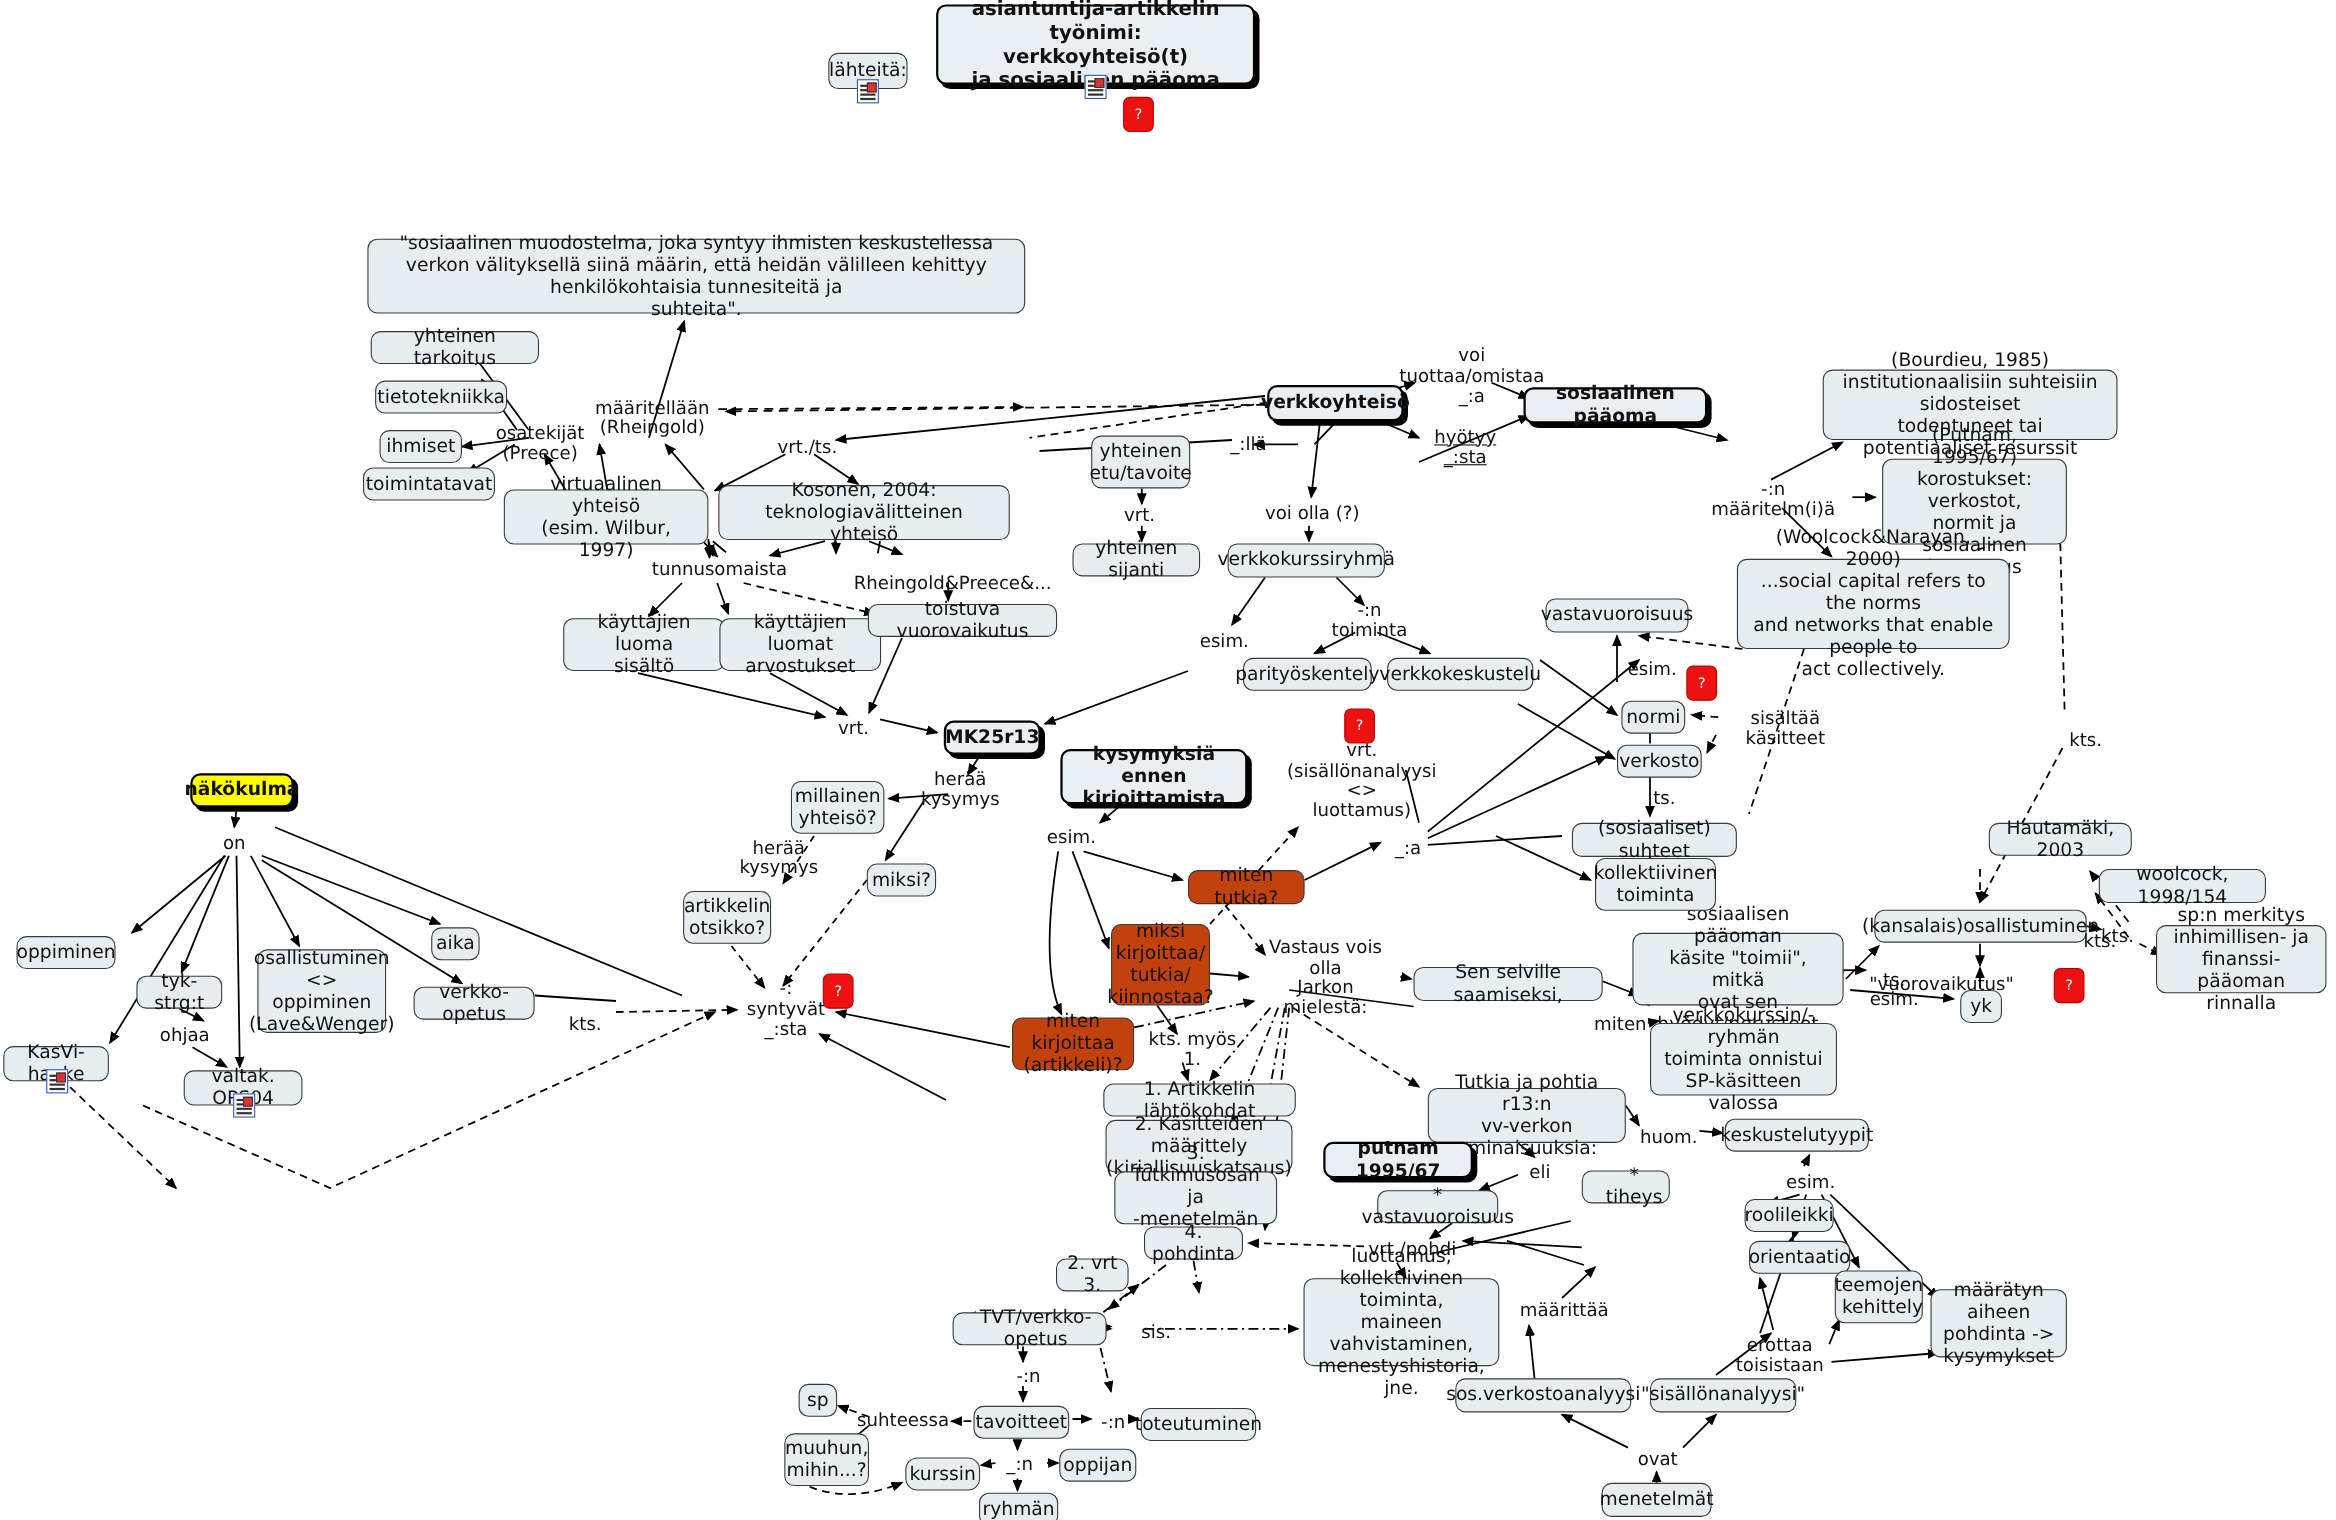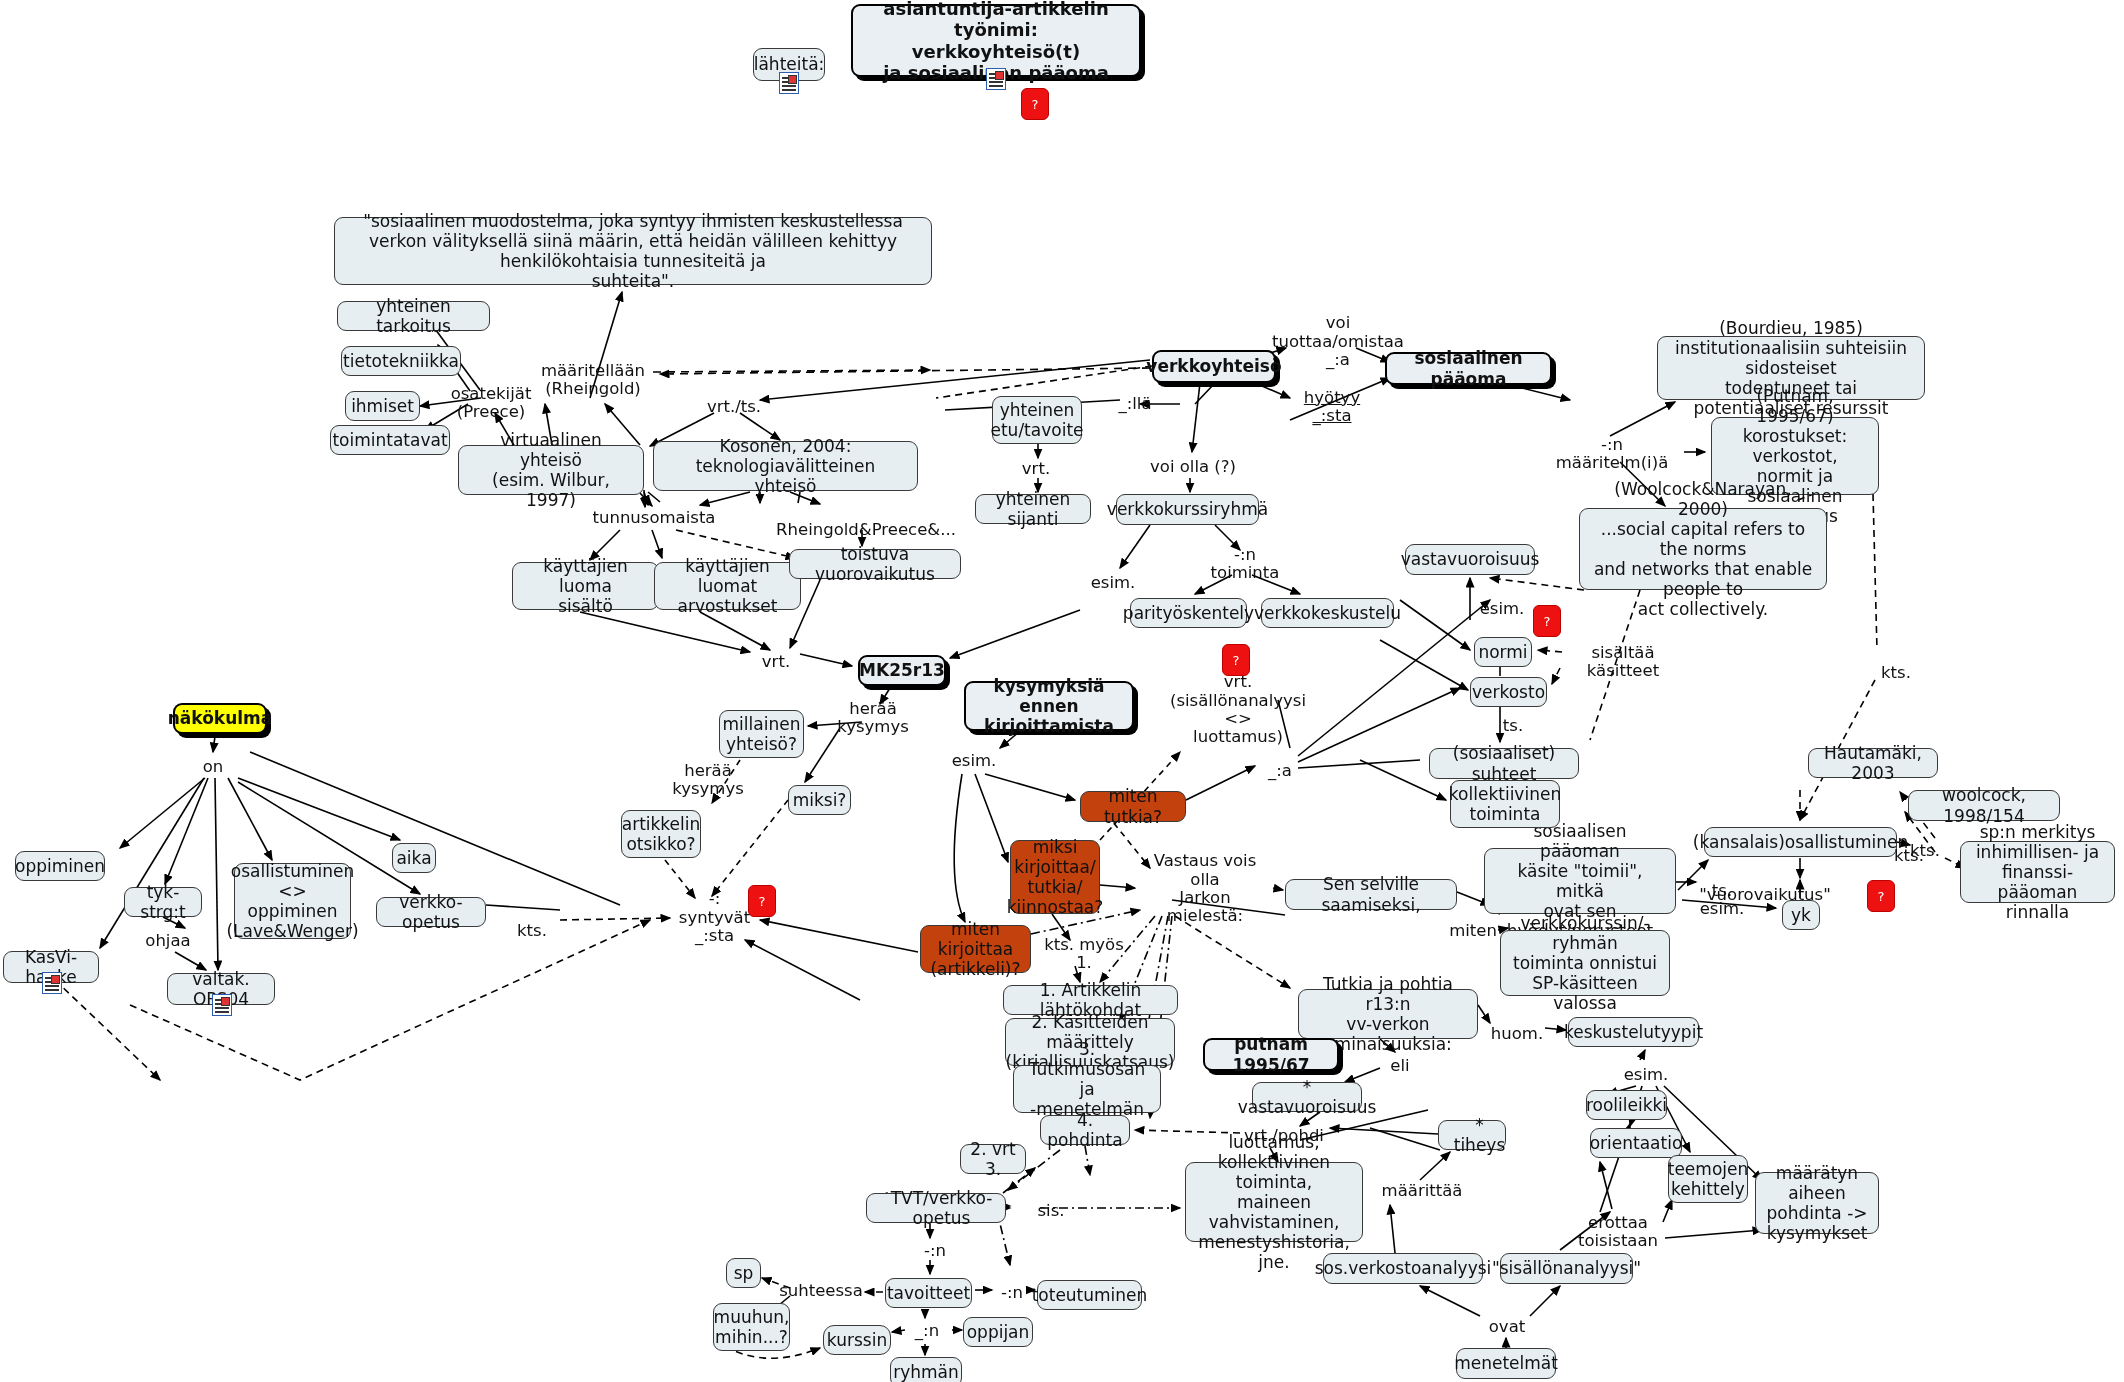--- a/index.html
+++ b/index.html
@@ -332,25 +332,25 @@
       <div class="node" style="left: 1484px; top: 848px; width: 192px; height: 66px;">sosiaalisen pääoman
 käsite "toimii", mitkä
 ovat sen hyödyt/perusteet</div>
       <div class="node" style="left: 1500px; top: 930px; width: 170px; height: 66px;">verkkokurssin/-ryhmän
 toiminta onnistui
 SP-käsitteen valossa</div>
       <div class="node" style="left: 1298px; top: 989px; width: 180px; height: 50px;">Tutkia ja pohtia  r13:n
 vv-verkon ominaisuuksia:</div>
       <div class="node shadow" style="left: 1203px; top: 1038px; width: 136px; height: 33px; font-size: 17px;">putnam 1995/67</div>
       <div class="node" style="left: 1252px; top: 1082px; width: 110px; height: 30px;">* vastavuoroisuus</div>
-      <div class="node" style="left: 1438px; top: 1120px; width: 68px; height: 30px; padding-left: 24px;">* tiheys</div>
+      <div class="node" style="left: 1438px; top: 1064px; width: 80px; height: 30px; padding-left: 24px;">* tiheys</div>
       <div class="node" style="left: 1568px; top: 1017px; width: 131px; height: 30px;">keskustelutyypit</div>
       <div class="node" style="left: 1586px; top: 1090px; width: 81px; height: 30px;">roolileikki</div>
       <div class="node" style="left: 1590px; top: 1128px; width: 92px; height: 30px;">orientaatio</div>
-      <div class="node" style="left: 1668px; top: 1155px; width: 80px; height: 48px;">teemojen
+      <div class="node" style="left: 1668px; top: 1155px; width: 80px; height: 48px; text-align: right;">teemojen
 kehittely</div>
       <div class="node" style="left: 1755px; top: 1172px; width: 124px; height: 62px;">määrätyn aiheen
 pohdinta -&gt;
 kysymykset</div>
       <div class="node" style="left: 1003px; top: 985px; width: 175px; height: 30px;">1. Artikkelin lähtökohdat</div>
       <div class="node" style="left: 1005px; top: 1018px; width: 170px; height: 48px;">2. Käsitteiden määrittely
 (kirjallisuuskatsaus)</div>
       <div class="node" style="left: 1013px; top: 1065px; width: 148px; height: 48px;">3. Tutkimusosan ja
 -menetelmän kuvaus</div>
       <div class="node" style="left: 1040px; top: 1115px; width: 90px; height: 30px;">4. pohdinta</div>

